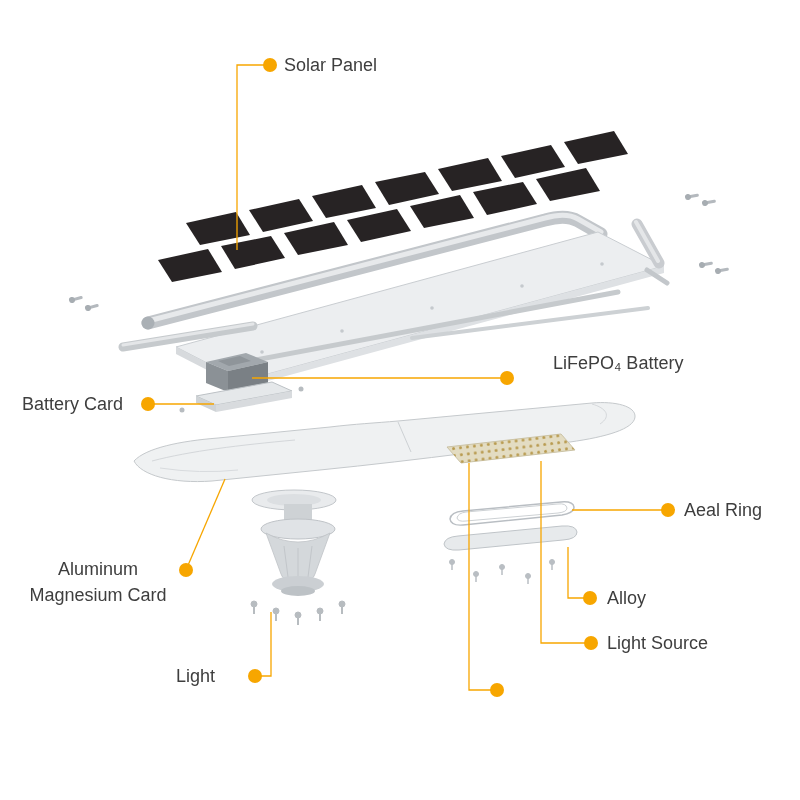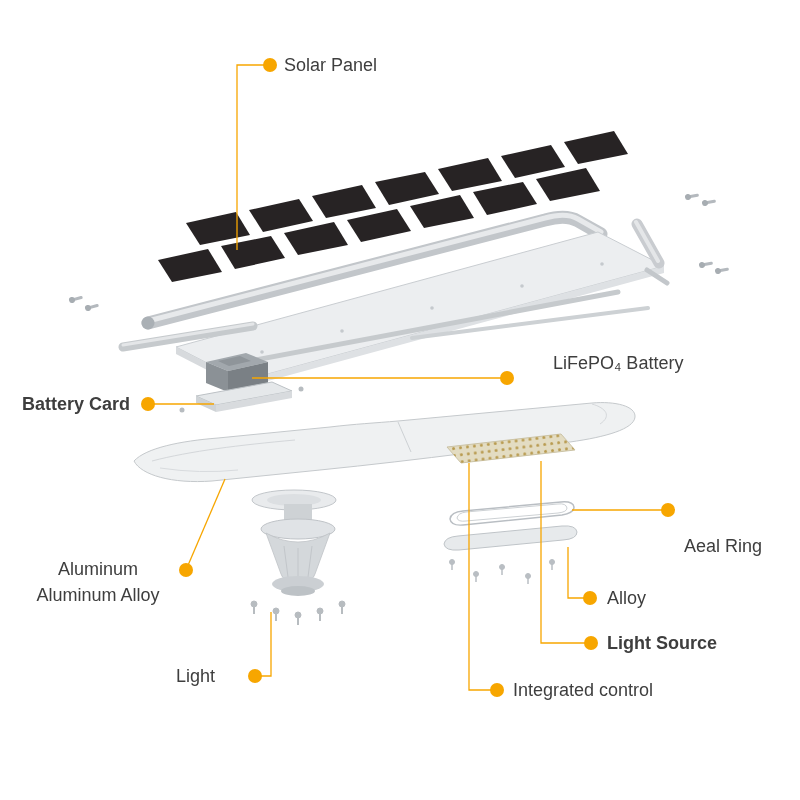--- a/index.html
+++ b/index.html
@@ -208,26 +208,25 @@
       <circle class="dot" cx="186" cy="570" r="7"></circle>
       <circle class="dot" cx="590" cy="598" r="7"></circle>
       <circle class="dot" cx="591" cy="643" r="7"></circle>
       <circle class="dot" cx="255" cy="676" r="7"></circle>
       <circle class="dot" cx="497" cy="690" r="7"></circle>
     </g>
   </svg>
 
   <div class="callout" style="left:284px; top:52px;">Solar Panel</div>
   <div class="callout" style="left:521px; top:350px;margin-left:32px;">LiFePO₄ Battery</div>
-  <div class="callout" style="left:22px; top:391px;font-weight:bold;">Battery Card</div>
-  <div class="callout" style="left:684px; top:497px;margin-top:36px;">Aeal Ring</div>
+  <div class="callout" style="left:22px; top:391px;">Battery Card</div>
+  <div class="callout" style="left:684px; top:497px;">Aeal Ring</div>
   <div class="callout align-right" style="left:20px; top:556px; width:156px;">
     <div>Aluminum</div>
-    <div>Aluminum Alloy</div>
+    <div>Magnesium Card</div>
   </div>
   <div class="callout" style="left:607px; top:585px;">Alloy</div>
-  <div class="callout" style="left:607px; top:630px;font-weight:bold;">Light Source</div>
+  <div class="callout" style="left:607px; top:630px;">Light Source</div>
   <div class="callout" style="left:176px; top:663px;">Light</div>
   <div class="callout" style="left:513px; top:677px;">
-    <div>Integrated control</div>
   </div>
 
 </div>
 
 </body></html>

